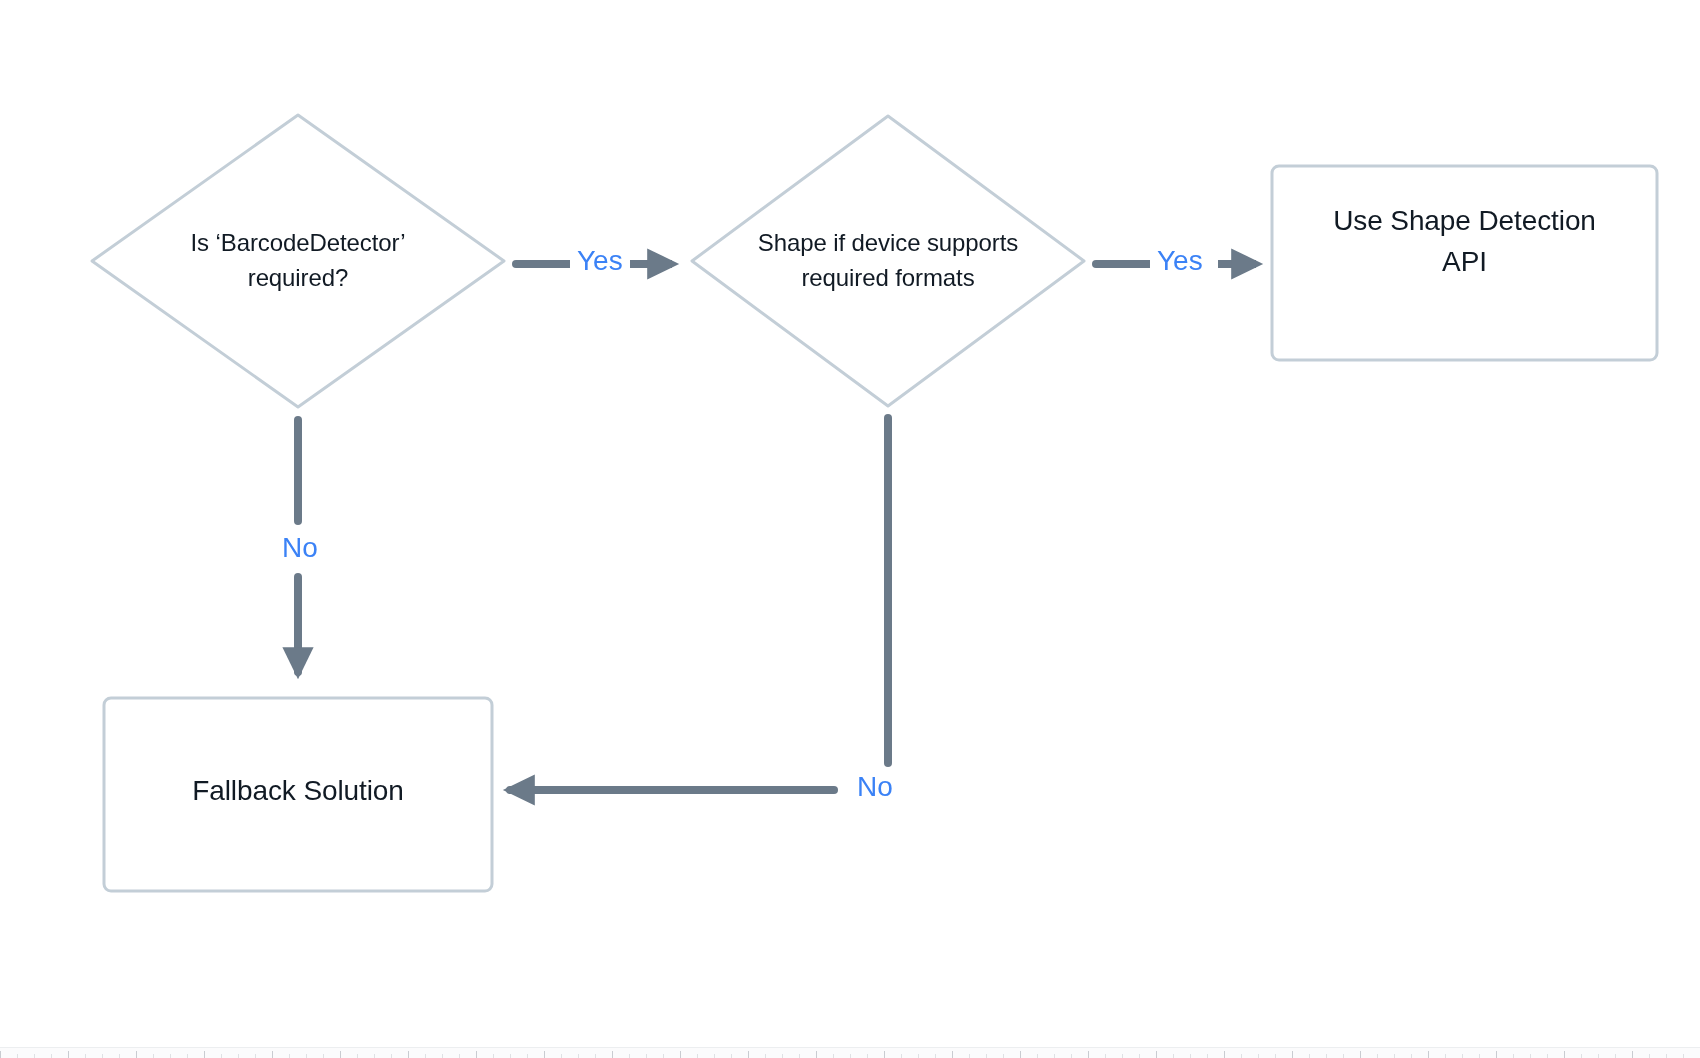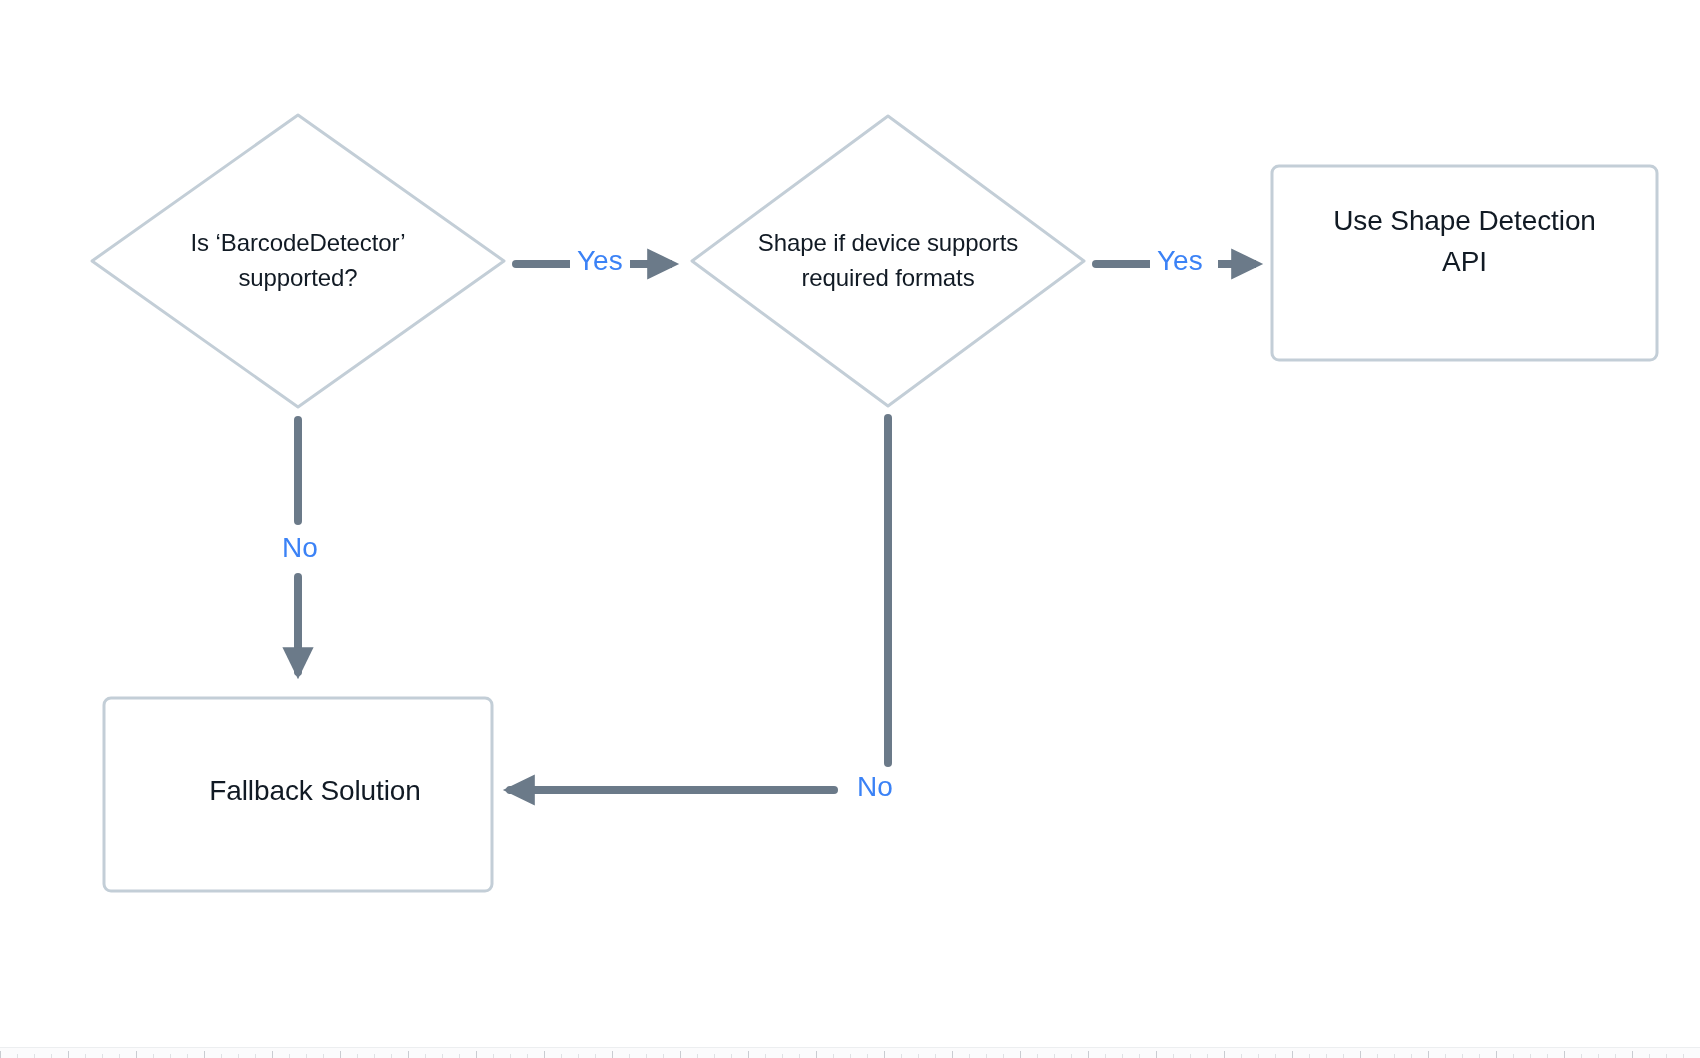--- a/index.html
+++ b/index.html
@@ -108,34 +108,34 @@
 
     <line x1="298" y1="420" x2="298" y2="521" stroke="#6b7a89" stroke-width="8" stroke-linecap="round"></line>
     <line x1="298" y1="577" x2="298" y2="672" stroke="#6b7a89" stroke-width="8" stroke-linecap="round" marker-end="url(#arrowhead)"></line>
 
     <line x1="888" y1="418" x2="888" y2="763" stroke="#6b7a89" stroke-width="8" stroke-linecap="round"></line>
     <line x1="834" y1="790" x2="510" y2="790" stroke="#6b7a89" stroke-width="8" stroke-linecap="round" marker-end="url(#arrowhead)"></line>
   </svg>
 
   <div class="node-text diamond-text" style="left:92px; top:181px; width:412px; height:160px;">
     <span>Is ‘BarcodeDetector’</span>
-    <span>supported?</span>
+    <span>required?</span>
   </div>
 
   <div class="node-text diamond-text" style="left:672px; top:181px; width:432px; height:160px;">
     <span>Shape if device supports</span>
     <span>required formats</span>
   </div>
 
   <div class="node-text box-text" style="left:1272px; top:184px; width:385px; height:116px;">
     <span>Use Shape Detection</span>
     <span>API</span>
   </div>
 
-  <div class="node-text box-text" style="left:104px; top:733px; width:388px; height:116px;padding-left:17px;">
+  <div class="node-text box-text" style="left:104px; top:733px; width:388px; height:116px;">
     <span>Fallback Solution</span>
   </div>
 
   <div class="edge-label" style="left:570px; top:245px;">Yes</div>
 
   <div class="edge-label" style="left:1150px; top:245px;">Yes</div>
 
   <div class="edge-label" style="left:275px; top:532px;">No</div>
 
   <div class="edge-label" style="left:850px; top:771px;">No</div>

